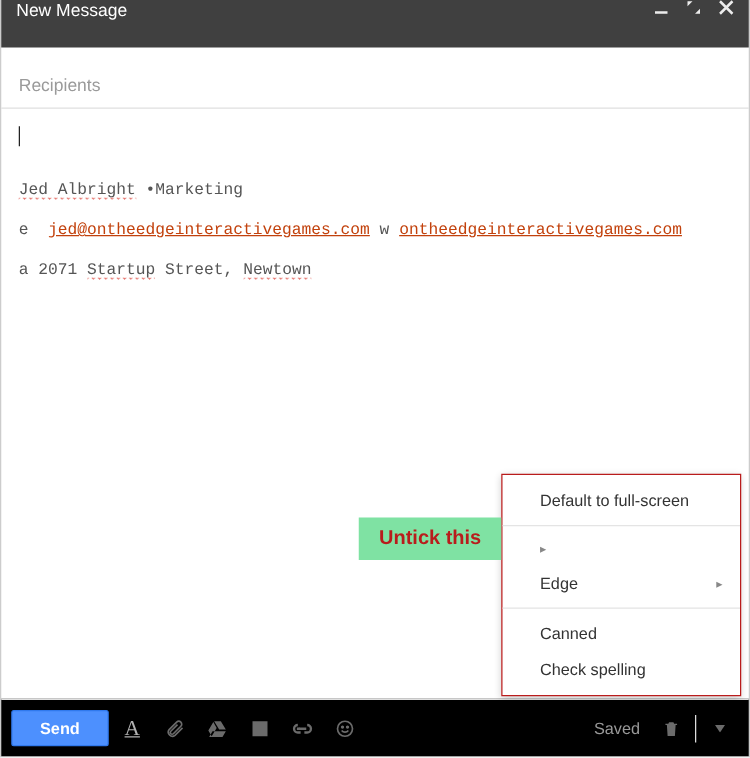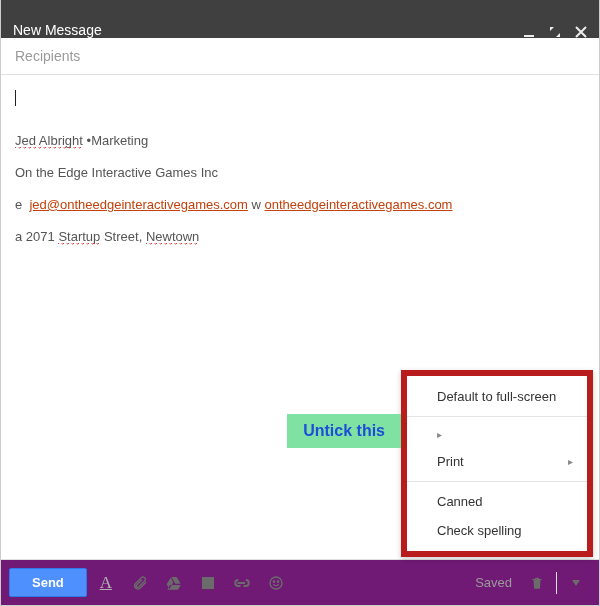--- a/index.html
+++ b/index.html
@@ -3,79 +3,80 @@
 <meta charset="utf-8">
 <style>
   * { box-sizing: border-box; margin: 0; padding: 0; }
   body { font-family: Arial, Helvetica, sans-serif; font-size: 13px; color: #222; }
   .window {
     width: 600px; height: 606px; background: #fff; position: relative;
     border: 1px solid #ccc; border-top: none; display: flex; flex-direction: column;
   }
   .titlebar {
     background: #404040; color: #fff; height: 38px; display: flex;
-    align-items: flex-end; padding: 0 12px; justify-content: space-between;
+    align-items: flex-start; padding: 0 12px; justify-content: space-between;
   }
   .titlebar .title { font-size: 14px; }
   .titlebar .controls { display: flex; gap: 14px; align-items: center; }
   .titlebar .controls span { cursor: pointer; opacity: .9; }
   .titlebar svg { display: block; }
   .field {
     border-bottom: 1px solid #e0e0e0; padding: 10px 14px; color: #9a9a9a; font-size: 14px;
     cursor: text;
-  }
-  .body-area { flex: 1; padding: 14px 14px 0 14px; position: relative; overflow: hidden; }
+    margin-top: 12px;
+  }
+  .body-area { flex: 1; padding: 14px 14px 0 14px; position: relative; overflow: hidden; font-family: Liberation Mono, monospace; }
   .cursor {
     display: inline-block; width: 0; height: 16px; border-left: 1px solid #222;
     vertical-align: middle;
   }
   .sig { margin-top: 26px; line-height: 1.4; color: #555; font-size: 13px; }
   .sig p { margin-bottom: 14px; }
   .sig a { color: #c2410c; text-decoration: underline; }
   .squig {
     background-image: linear-gradient(45deg, transparent 65%, #d93025 80%, transparent 90%),
                       linear-gradient(135deg, transparent 5%, #d93025 15%, transparent 25%);
     background-size: 5px 2px; background-repeat: repeat-x; background-position: 0 100%;
     padding-bottom: 1px;
   }
   .toolbar {
     height: 46px; border-top: 1px solid #e0e0e0; display: flex; align-items: center;
-    padding: 0 8px; gap: 4px; background: #701a75;
+    padding: 0 8px; gap: 4px; background: #000000;
   }
   .send-btn {
     background: #4d90fe; color: #fff; border: 1px solid #3079ed; height: 29px;
     padding: 0 22px; font-weight: bold; font-size: 13px; border-radius: 2px; cursor: pointer;
   }
   .tool-icon {
     width: 30px; height: 30px; display: flex; align-items: center; justify-content: center;
     color: #6b6b6b; cursor: pointer; border-radius: 2px;
   }
   .tool-icon.format { color: #b0b0b0; font-family: "Times New Roman", serif; }
   .tool-icon.format .A { font-size: 17px; text-decoration: underline; text-decoration-color: #b0b0b0; }
   .spacer { flex: 1; }
   .saved { color: #9a9a9a; font-size: 13px; margin-right: 6px; }
   .menu {
     position: absolute; right: 6px; bottom: 48px; width: 192px; background: #fff;
-    border: 6px solid #b91c1c; box-shadow: 0 2px 6px rgba(0,0,0,.2); padding: 6px 0;
+    border: 1px solid #b91c1c; box-shadow: 0 2px 6px rgba(0,0,0,.2); padding: 6px 0;
     font-size: 13px; color: #333; z-index: 10;
   }
   .menu-item {
     padding: 7px 14px 7px 30px; position: relative; cursor: pointer;
     display: flex; align-items: center; justify-content: space-between;
   }
   .menu-item.highlight { background: #7fe2a3; }
   .menu-item .check {
     position: absolute; left: 9px; top: 50%; transform: translateY(-50%);
     color: #333;
   }
   .menu-item .caret { color: #888; font-size: 10px; }
   .menu-sep { height: 1px; background: #e4e4e4; margin: 5px 0; }
   .callout {
     position: absolute; right: 198px; bottom: 48px; z-index: 11;
-    background: #7fe2a3; color: #1d4ed8; font-weight: bold; font-size: 16px;
+    background: #7fe2a3; color: #b91c1c; font-weight: bold; font-size: 16px;
     padding: 8px 16px; transform: translateY(-109px);
     font-family: Arial, sans-serif;
   }
 </style>
 </head>
 <body>
 
 <div class="window">
 
   <div class="titlebar">
@@ -101,21 +102,20 @@
 
   <div class="field">Recipients</div>
 
   <div class="body-area">
     <span class="cursor"></span>
     <div class="sig">
       <p>
         <span class="squig">Jed Albright</span>
         <span> •</span><span>Marketing</span>
       </p>
-      <p>On the Edge Interactive Games Inc</p>
       <p>
         <span>e</span>&nbsp;
         <a href="#">jed@ontheedgeinteractivegames.com</a>
         <span>w</span>
         <a href="#">ontheedgeinteractivegames.com</a>
       </p>
       <p>
         <span>a</span>
         <span>2071</span>
         <span class="squig">Startup</span>
@@ -129,21 +129,21 @@
 
   <div class="menu">
     <div class="menu-item">
       <span>Default to full-screen</span>
     </div>
     <div class="menu-sep"></div>
     <div class="menu-item">
       <span class="caret">▸</span>
     </div>
     <div class="menu-item">
-      <span>Print</span>
+      <span>Edge</span>
       <span class="caret">▸</span>
     </div>
     <div class="menu-sep"></div>
     <div class="menu-item">
       <span>Canned</span>
     </div>
     <div class="menu-item">
       <span>Check spelling</span>
     </div>
   </div>

